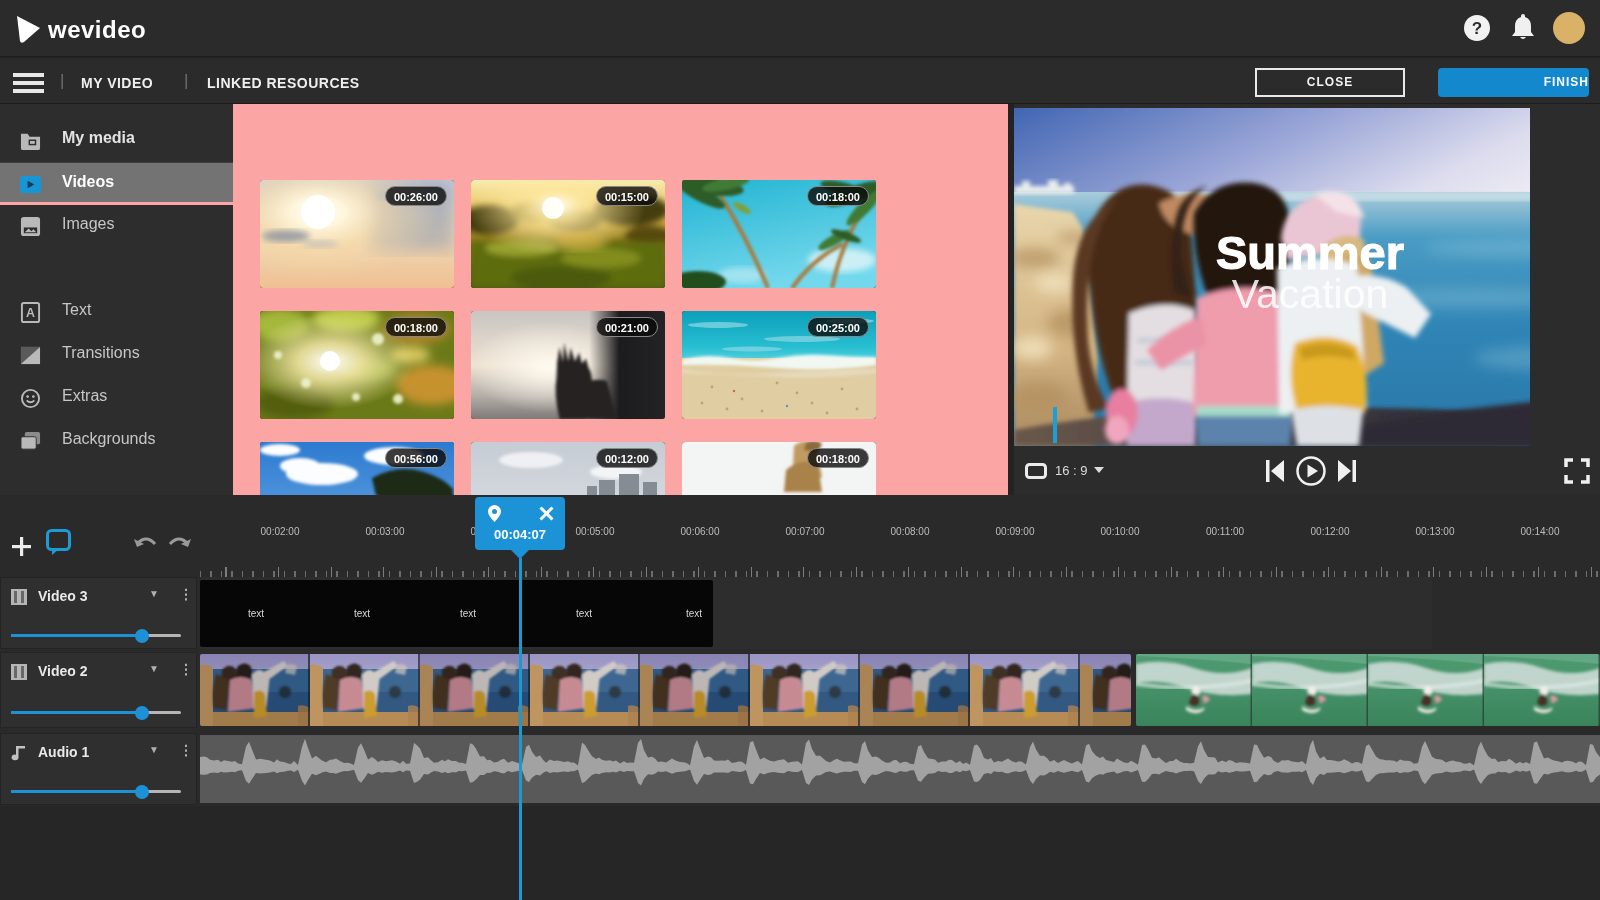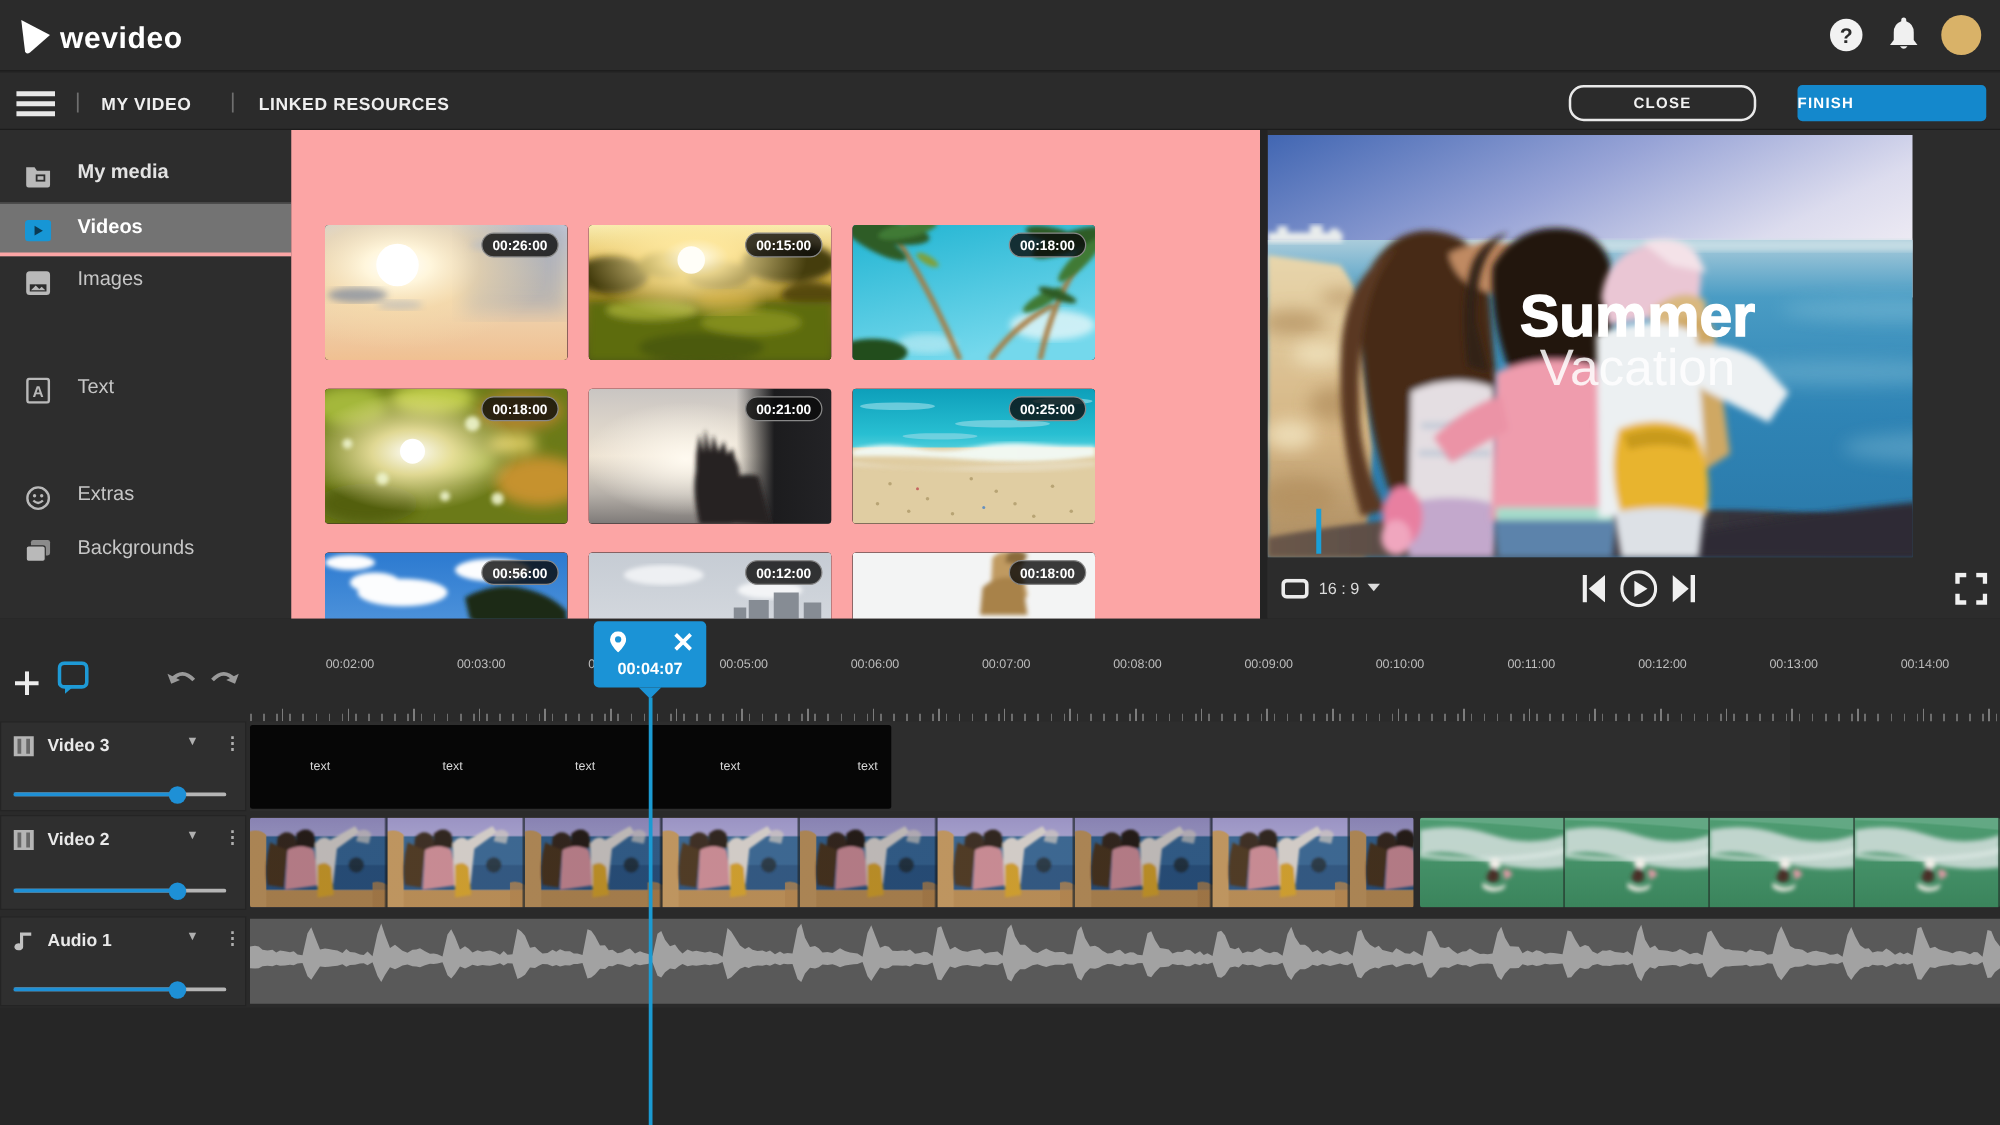--- a/index.html
+++ b/index.html
@@ -4,22 +4,22 @@
 <style>
 *{margin:0;padding:0;box-sizing:border-box}
 html,body{width:1600px;height:900px;background:#232323;font-family:"Liberation Sans",sans-serif;overflow:hidden}
 #app{position:relative;width:1600px;height:900px}
 .abs{position:absolute}
 
 #topbar{left:0;top:0;width:1600px;height:57px;background:#2b2b2b;border-bottom:1px solid #1e1e1e}
 #navbar{left:0;top:58px;width:1600px;height:46px;background:#2b2b2b;border-bottom:1px solid #1c1c1c}
 .navtxt{color:#efefef;font-size:14px;font-weight:bold;letter-spacing:.5px}
 .pipe{color:#6f6f6f;font-size:17px;font-weight:400}
-#closebtn{left:1255px;top:68px;width:150px;height:29px;border:2px solid #e9e9e9;border-radius:12px;color:#f2f2f2;font-size:12px;font-weight:bold;letter-spacing:1px;text-align:center;line-height:25px;background:#2b2b2b}
-#finishbtn{left:1438px;top:68px;width:151px;height:29px;border-radius:4px;color:#fff;font-size:12px;font-weight:bold;letter-spacing:1px;text-align:left;line-height:29px;background:#1488cc}
+#closebtn{left:1255px;top:68px;width:150px;height:29px;border:2px solid #e9e9e9;border-radius:0;color:#f2f2f2;font-size:12px;font-weight:bold;letter-spacing:1px;text-align:center;line-height:25px;background:#2b2b2b}
+#finishbtn{left:1438px;top:68px;width:151px;height:29px;border-radius:4px;color:#fff;font-size:12px;font-weight:bold;letter-spacing:1px;text-align:right;line-height:29px;background:#1488cc}
 
 #sidebar{left:0;top:104px;width:233px;height:391px;background:#2d2d2d}
 .sitem{position:absolute;left:0;width:233px;height:43px}
 .sicon{position:absolute;left:20px;top:11px;width:21px;height:21px}
 .slabel{position:absolute;left:62px;top:10px;font-size:16px;color:#c6c6c6}
 #vidrow{background:#737373;border-top:1px solid #404040;border-bottom:3px solid #fca5a5}
 #vidrow .slabel{color:#fff;font-weight:bold}
 
 #middle{left:233px;top:104px;width:775px;height:391px;background:#fca5a5}
 .thumb{position:absolute;width:194px;height:108px;border-radius:3px;overflow:hidden;background:#000}
@@ -103,20 +103,27 @@
           <path d="M5 17 l4-4 3 3 2-2 3 3z" fill="#b9b9b9"></path>
         </svg>
   <div class="slabel">Images</div>
  </div>
  <div class="sitem" style="top:187px">
   <svg class="sicon" viewBox="0 0 22 22">
           <rect x="2" y="1" width="18" height="20" rx="2" fill="none" stroke="#b9b9b9" stroke-width="2"></rect>
           <text x="11" y="16" text-anchor="middle" font-size="13" font-weight="bold" fill="#b9b9b9" font-family="Liberation Sans">A</text>
         </svg>
   <div class="slabel">Text</div>
+ </div>
+ <div class="sitem" style="top:230px">
+  <svg class="sicon" viewBox="0 0 22 22">
+          <rect x="1" y="2" width="20" height="18" fill="#b9b9b9"></rect>
+          <path d="M1 2 h20 L1 20z" fill="#5a5a5a"></path>
+        </svg>
+  <div class="slabel">Transitions</div>
  </div>
  <div class="sitem" style="top:273px">
   <svg class="sicon" viewBox="0 0 22 22">
           <circle cx="11" cy="11" r="9" fill="none" stroke="#b9b9b9" stroke-width="2"></circle>
           <circle cx="8" cy="9" r="1.4" fill="#b9b9b9"></circle>
           <circle cx="14" cy="9" r="1.4" fill="#b9b9b9"></circle>
           <path d="M7 13 q4 4 8 0" fill="none" stroke="#b9b9b9" stroke-width="2"></path>
         </svg>
   <div class="slabel">Extras</div>
  </div>

